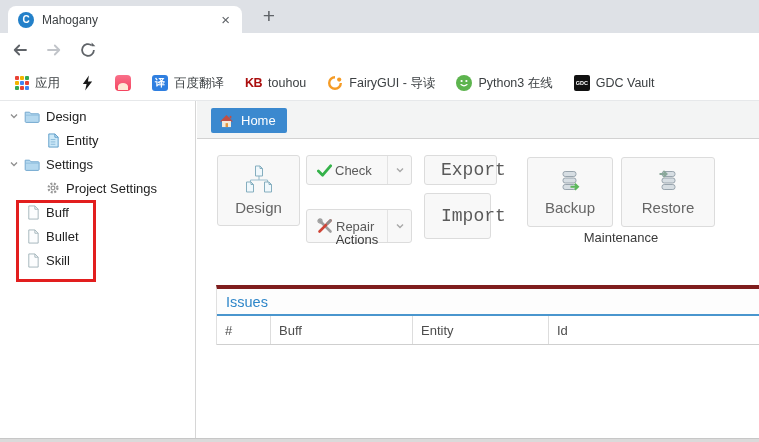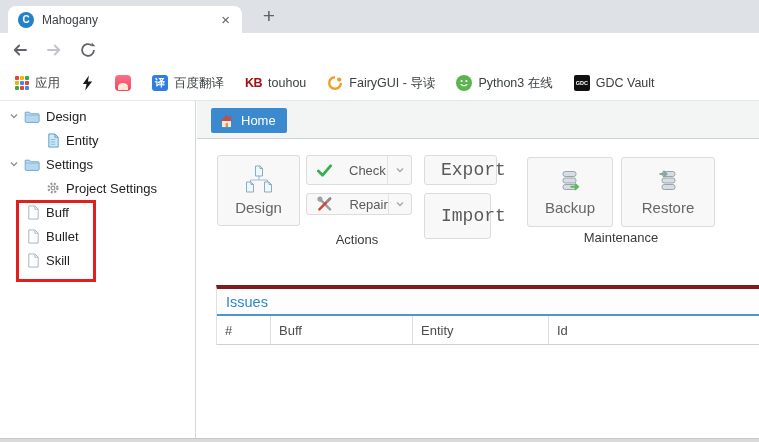--- a/index.html
+++ b/index.html
@@ -57,21 +57,21 @@
   .main-tabbar { position:absolute; left:0; top:0; right:0; height:38px; background:#f3f4f4; border-bottom:1px solid #d2d2d2; }
   .home-tab { position:absolute; left:14px; top:7px; height:25px; padding:0 11px 0 8px; background:#3b89cf;
               border-radius:2px; display:flex; align-items:center; color:#ffffff; font-size:13px; cursor:pointer; }
   .home-tab .hicon { margin-right:7px; display:flex; }
 
   .rbtn { position:absolute; background:#f8f8f8; border:1px solid #dcdcdc; border-radius:3px;
           color:#5a5a5a; cursor:pointer; }
   .rbtn-big { display:flex; flex-direction:column; align-items:center; justify-content:center; font-size:15px; color:#666; }
   .rbtn-big .bicon { margin-bottom:6px; display:flex; }
   .rbtn-split { display:flex; align-items:center; font-size:13px; }
-  .rbtn-split .lbl { margin-left:17px; }
+  .rbtn-split .lbl { margin-left:3px; }
   .rbtn-split .seg { margin-left:auto; align-self:stretch; width:24px; border-left:1px solid #e3e3e3;
                      display:flex; align-items:center; justify-content:center; }
   .rbtn-plain { display:flex; align-items:center; font-size:18px;font-family:Liberation Mono, monospace; }
   .rbtn-plain .lbl { margin-left:7px; }
   .pad-l { padding-left:10px; }
   .grp-label { position:absolute; text-align:center; font-size:13px; color:#3a3a3a; }
 
   .issues { position:absolute; left:19px; top:184px; right:0; border-left:1px solid #e0e0e0; border-top:4px solid #7f1d1d; }
   .issues-head { height:27px; display:flex; align-items:center; padding-left:9px; background:#fdfdfd;
                  border-bottom:2px solid #4a96ce; color:#2e86c9; font-size:14.5px; }
@@ -297,21 +297,21 @@
             <path d="M1.5 7l4.5 4.5L14.5 1.5" fill="none" stroke="#35b24a" stroke-width="3" stroke-linecap="round" stroke-linejoin="round"></path>
           </svg>
         <span class="lbl">Check</span>
         <span class="seg">
             <svg width="10" height="10" viewBox="0 0 10 10">
               <path d="M2 3.5L5 6.5 8 3.5" fill="none" stroke="#a8a8a8" stroke-width="1.4"></path>
             </svg>
           </span>
       </div>
 
-      <div class="rbtn rbtn-split pad-l" style="left:109px; top:92px; width:106px; height:22px;">
+      <div class="rbtn rbtn-split pad-l" style="left:109px; top:108px; width:106px; height:34px;">
         <svg width="16" height="16" viewBox="0 0 16 16">
           <path d="M2.5 2.5L13.5 13.5" stroke="#9e9e9e" stroke-width="2.6" stroke-linecap="round"></path>
           <circle cx="3" cy="3" r="2" fill="none" stroke="#9e9e9e" stroke-width="1.3"></circle>
           <path d="M13.5 2.5L2.5 13.5" stroke="#cf4436" stroke-width="2.6" stroke-linecap="round"></path>
           <path d="M13.5 2.5l-3 3" stroke="#8f8f8f" stroke-width="2.6" stroke-linecap="round"></path>
         </svg>
         <span class="lbl">Repair</span>
         <span class="seg">
             <svg width="10" height="10" viewBox="0 0 10 10">
               <path d="M2 3.5L5 6.5 8 3.5" fill="none" stroke="#a8a8a8" stroke-width="1.4"></path>

